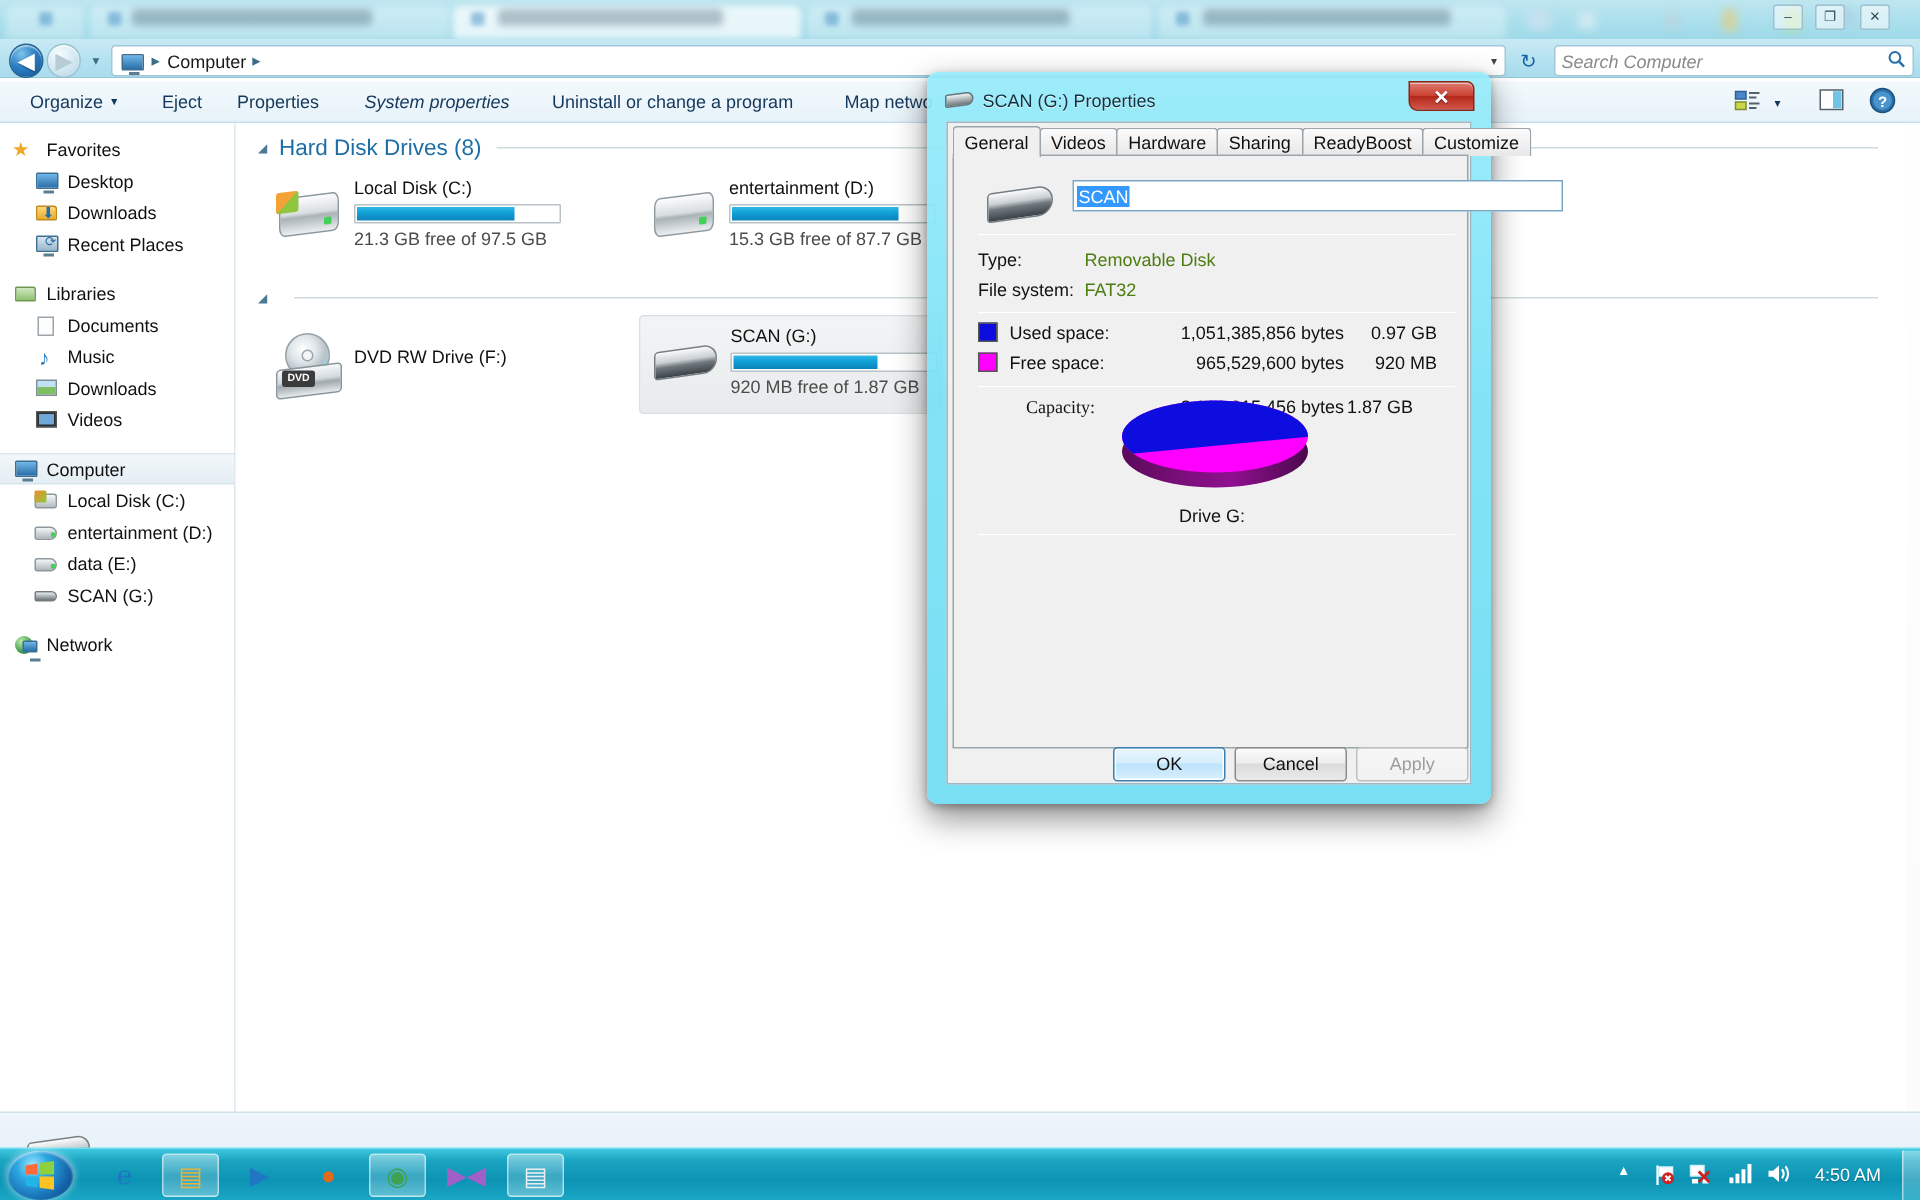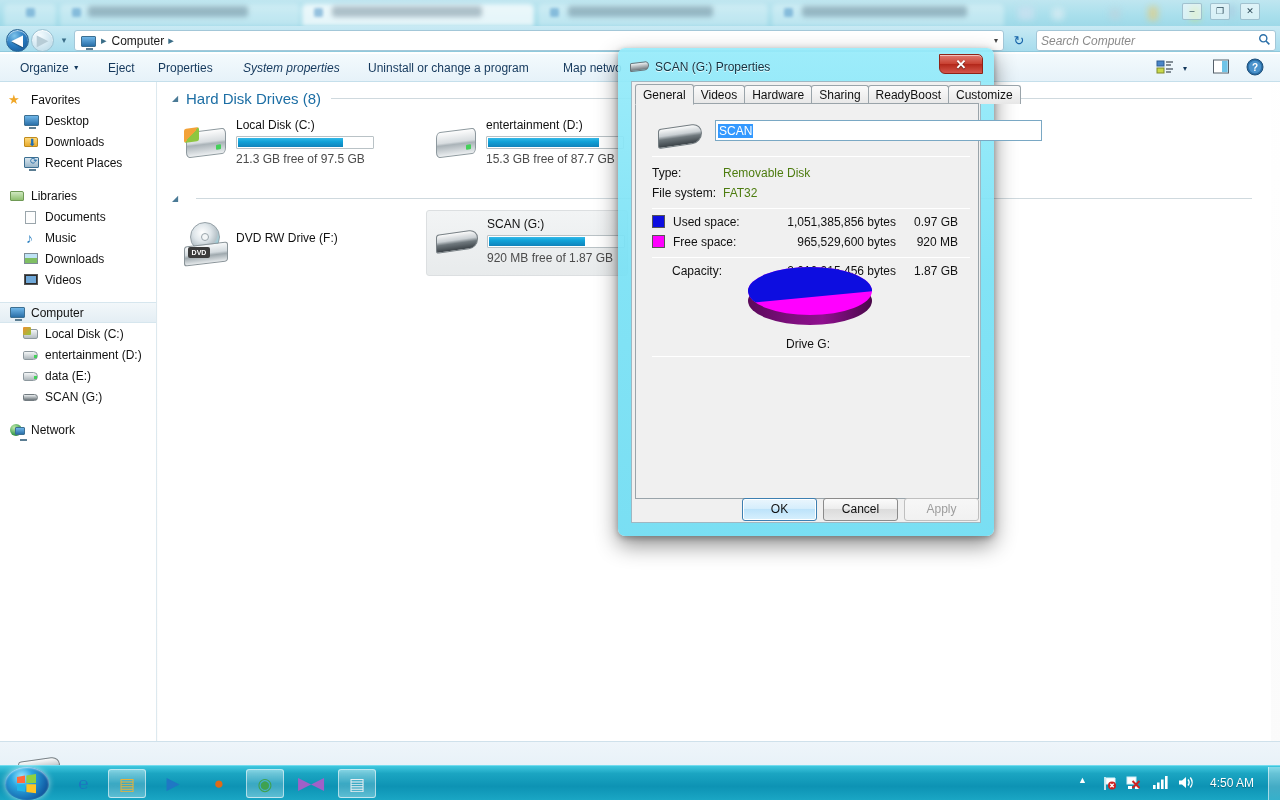--- a/index.html
+++ b/index.html
@@ -720,23 +720,23 @@
       <span class="dlg-num" style="left:110px; top:111px; width:150px;">1,051,385,856 bytes</span>
       <span class="dlg-num" style="left:264px; top:111px; width:58px;">0.97 GB</span>
 
       <span class="swatch" style="left:16px; top:131px; background:#ff00ff;"></span>
       <span class="dlg-row-lbl" style="left:37px; top:131px;">Free space:</span>
       <span class="dlg-num" style="left:110px; top:131px; width:150px;">965,529,600 bytes</span>
       <span class="dlg-num" style="left:264px; top:131px; width:58px;">920 MB</span>
 
       <div class="dlg-hr" style="top:153px;"></div>
 
-      <span class="dlg-row-lbl" style="left:36px; top:160px;">Capacity:</span>
+      <span class="dlg-row-lbl" style="left:48px; top:160px;font-family:Liberation Serif, serif;">Capacity:</span>
       <span class="dlg-num" style="left:110px; top:160px; width:150px;">2,016,915,456 bytes</span>
-      <span class="dlg-num" style="left:264px; top:160px; width:58px;">1.87 GB</span>
+      <span class="dlg-num" style="left:248px; top:160px; width:58px;">1.87 GB</span>
 
       <div id="pie-wrap">
         <span class="pie-side"></span>
         <span class="pie-top">
           <span class="pie-used"></span>
         </span>
       </div>
       <div id="pie-caption">Drive G:</div>
 
       <div class="dlg-hr" style="top:252px;"></div>

